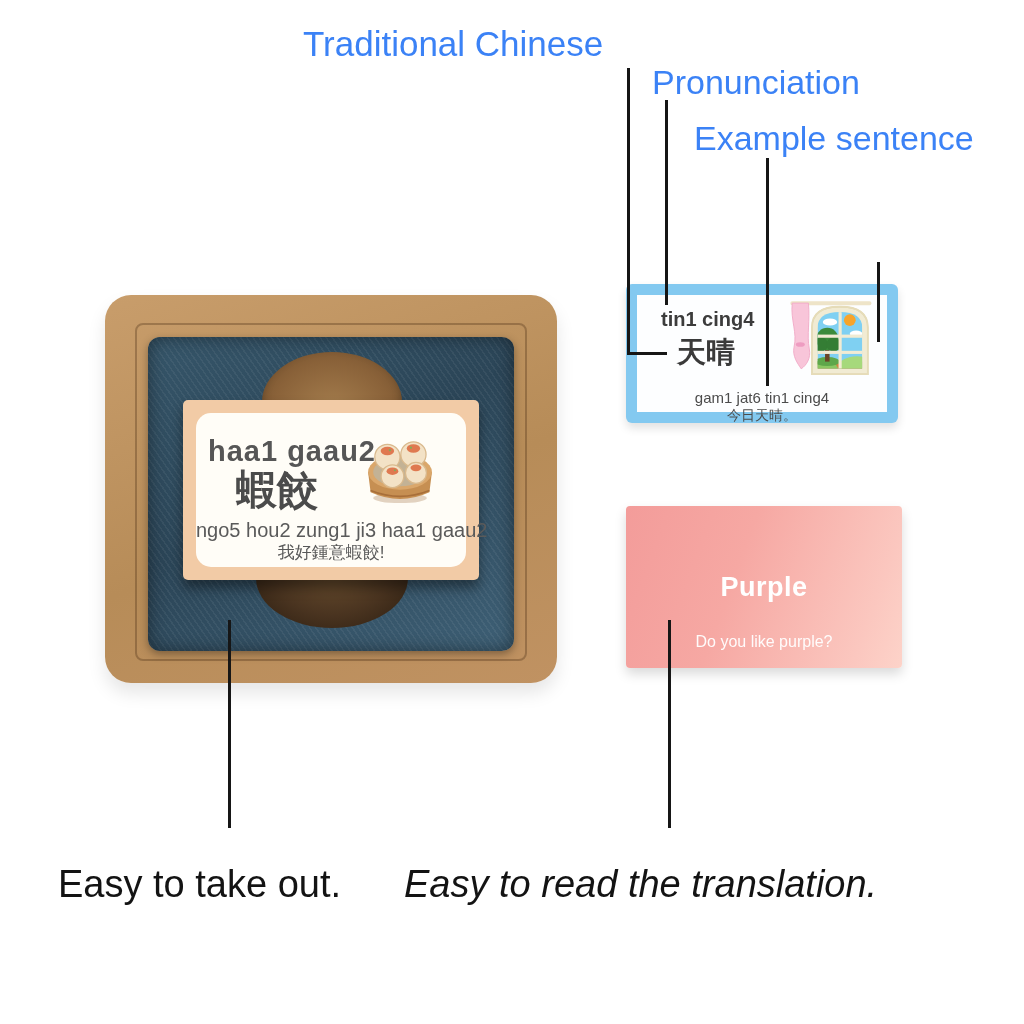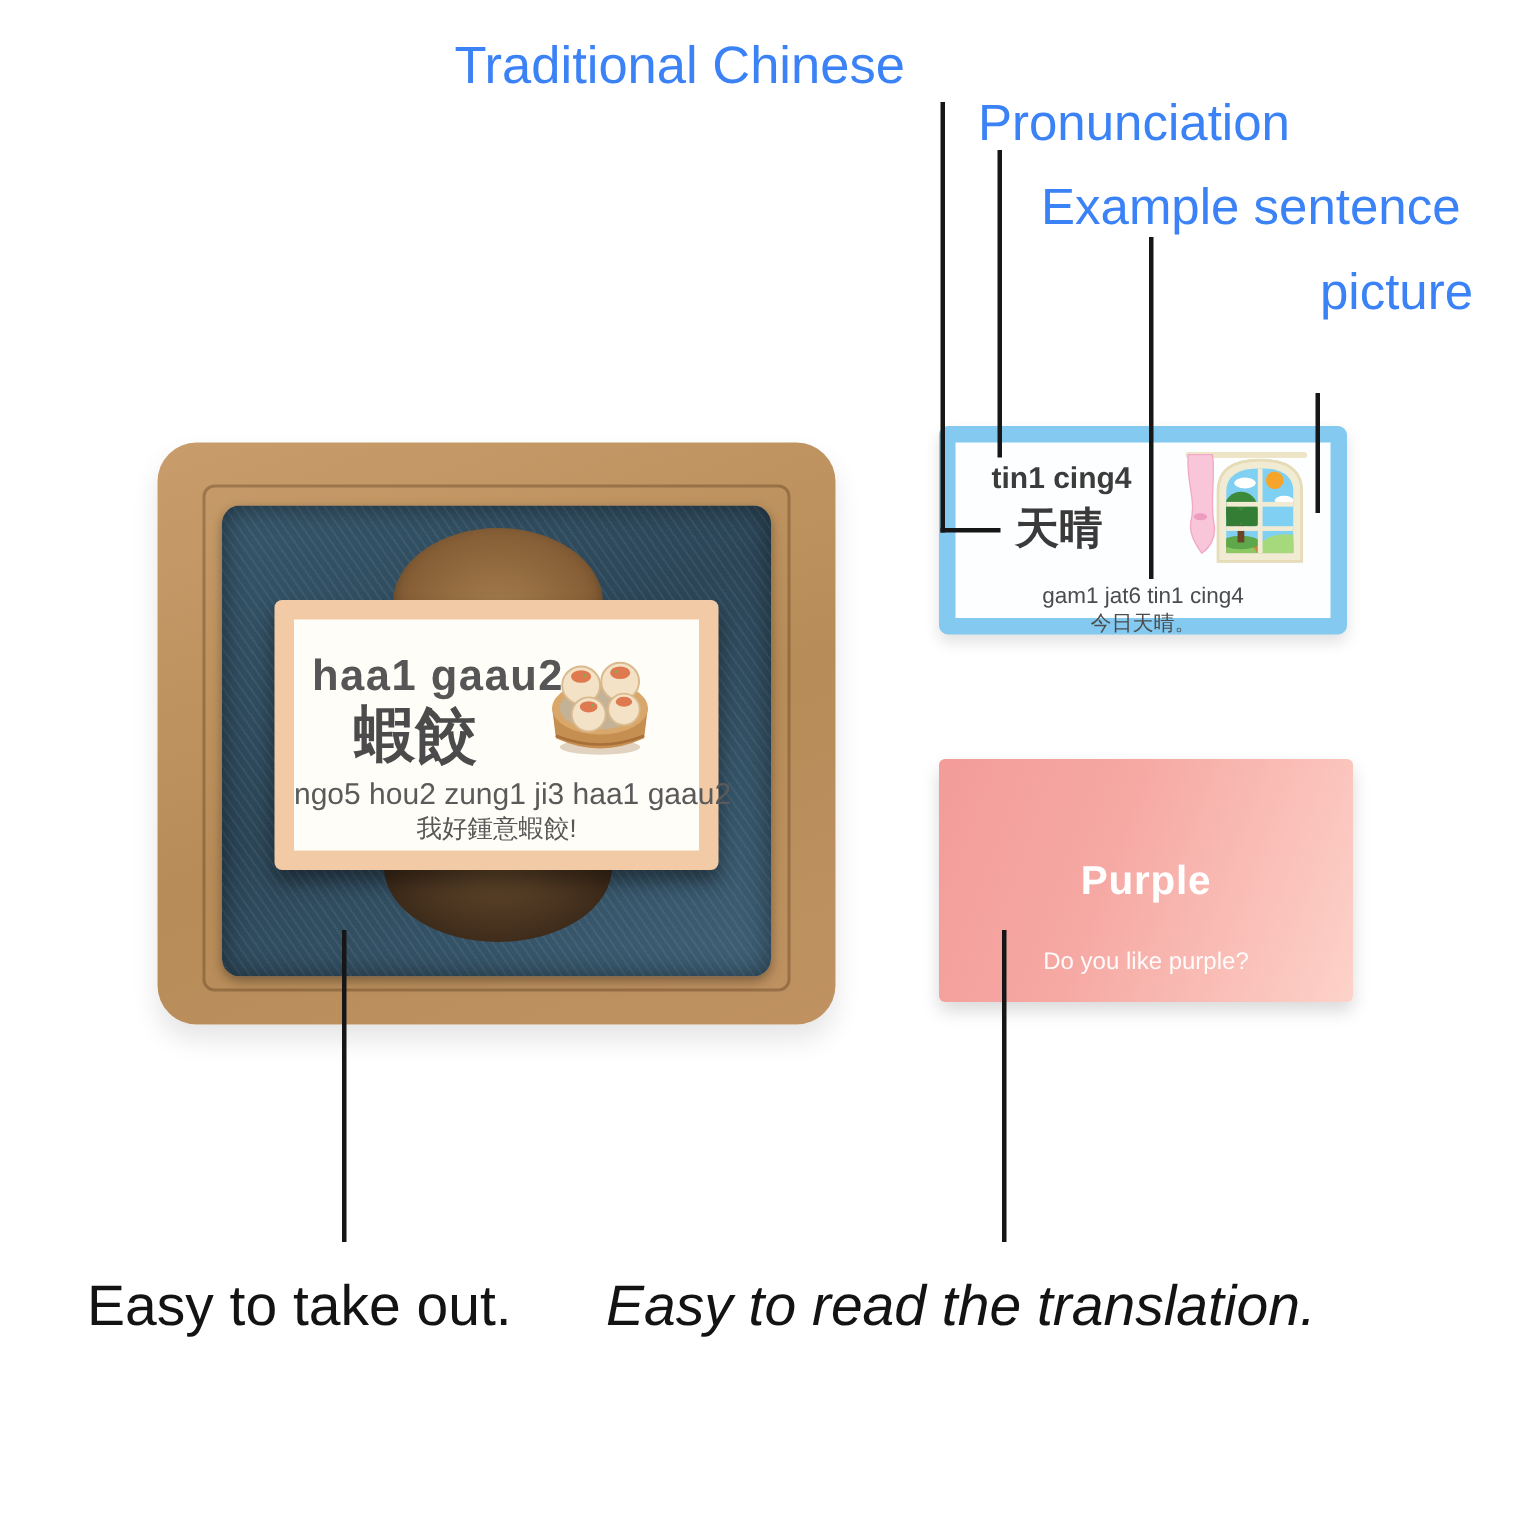--- a/index.html
+++ b/index.html
@@ -1,21 +1,21 @@
 <!DOCTYPE html>
 <html><head>
 <meta charset="utf-8">
 <style>
   html,body { margin:0; padding:0; background:#ffffff; }
   .canvas {
     position:relative; width:1024px; height:1024px; background:#ffffff;
     font-family:"Liberation Sans","DejaVu Sans",sans-serif; color:#141414; overflow:hidden;
   }
   .note { position:absolute; white-space:nowrap; font-size:35px; font-weight:500; color:#3b82f6; }
-  .cap  { position:absolute; white-space:nowrap; font-size:38px; font-weight:500; color:#131313; }
+  .cap  { position:absolute; white-space:nowrap; font-size:38px; font-weight:500; color:#131313;margin-top:13px; }
   .pline { position:absolute; background:#161616; z-index:30; }
 
   
   .box {
     position:absolute; left:105px; top:295px; width:452px; height:388px;
     border-radius:26px;
     background:linear-gradient(160deg,#c89d6b 0%,#b78c58 55%,#c09262 100%);
     box-shadow:0 10px 18px rgba(0,0,0,0.10);
   }
   .box::before {
@@ -37,21 +37,21 @@
   .cutout-bottom {
     position:absolute; left:256px; top:528px; width:152px; height:100px; border-radius:50%;
     background:radial-gradient(ellipse at 50% 40%, #6b4f2f 0%, #4a3420 55%, #2b1d10 100%);
   }
 
   
   .flashcard-main {
     position:absolute; left:183px; top:400px; width:296px; height:180px;
     background:#f2cba6; border-radius:5px; box-shadow:0 8px 12px rgba(0,0,0,0.40);
   }
-  .fc-inner { position:absolute; left:13px; right:13px; top:13px; bottom:13px; background:#fffdf7; }
+  .fc-inner { position:absolute; left:13px; right:13px; top:13px; bottom:13px; background:#fffdf7;border-radius:15px; }
   .fc-pron { position:absolute; left:12px; top:22px; font-size:29px; font-weight:700; color:#565656; letter-spacing:1px; white-space:nowrap; }
   .fc-word { position:absolute; left:40px; top:50px; font-size:41px; font-weight:700; color:#4b4b4b; white-space:nowrap; }
   .fc-pic  { position:absolute; left:162px; top:12px; width:84px; height:84px; }
   .fc-ex1  { position:absolute; left:0; top:106px; width:100%; font-size:20px; color:#5a5a5a; white-space:nowrap; }
   .fc-ex2  { position:absolute; left:0; top:128px; width:100%; text-align:center; font-size:17px; color:#585858; white-space:nowrap; }
 
   
   .blue-card {
     position:absolute; left:626px; top:284px; width:272px; height:139px;
     background:#83c9f0; border-radius:6px; box-shadow:0 5px 10px rgba(0,0,0,0.12);
@@ -74,21 +74,20 @@
 </style>
 </head>
 <body>
 
 <div class="canvas">
 
   <div class="note" style="left:303px; top:24px;">Traditional Chinese</div>
   <div class="note" style="left:652px; top:63px; font-size:34px;">Pronunciation</div>
   <div class="note" style="left:694px; top:119px; font-size:34px;">Example sentence</div>
   <div class="note" style="left:856px; top:170px; width:150px; text-align:center; font-size:34px; line-height:50px; white-space:normal;">
-    <div>picture</div>
   </div>
 
   <div class="box"></div>
   <div class="insert"></div>
   <div class="cutout-top"></div>
   <div class="cutout-bottom"></div>
 
   <div class="flashcard-main">
     <div class="fc-inner">
       <div class="fc-pron">haa1 gaau2</div>

